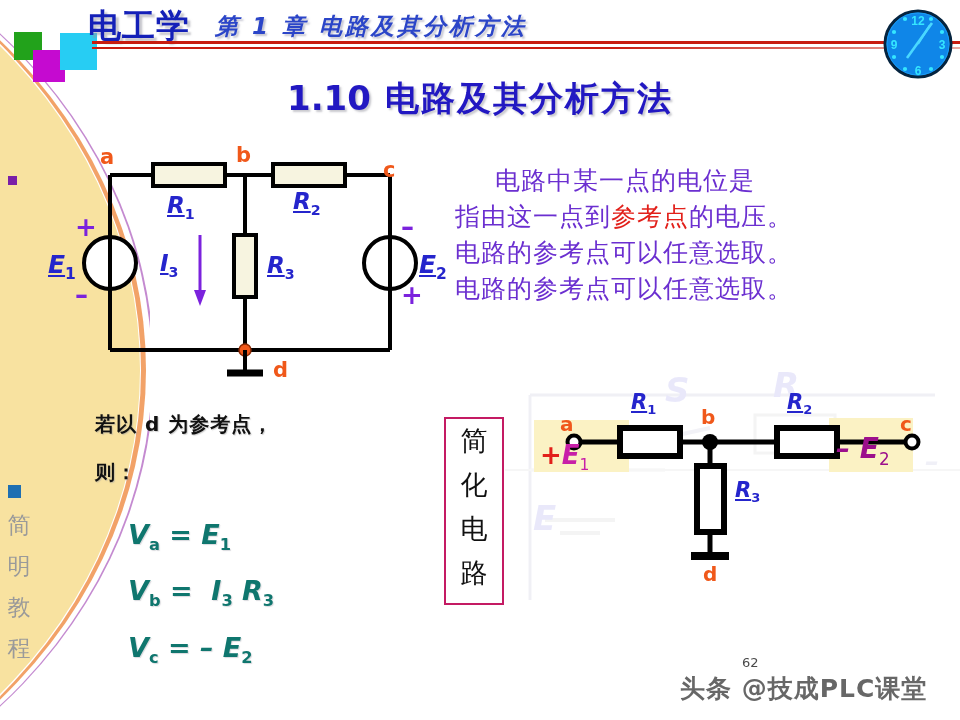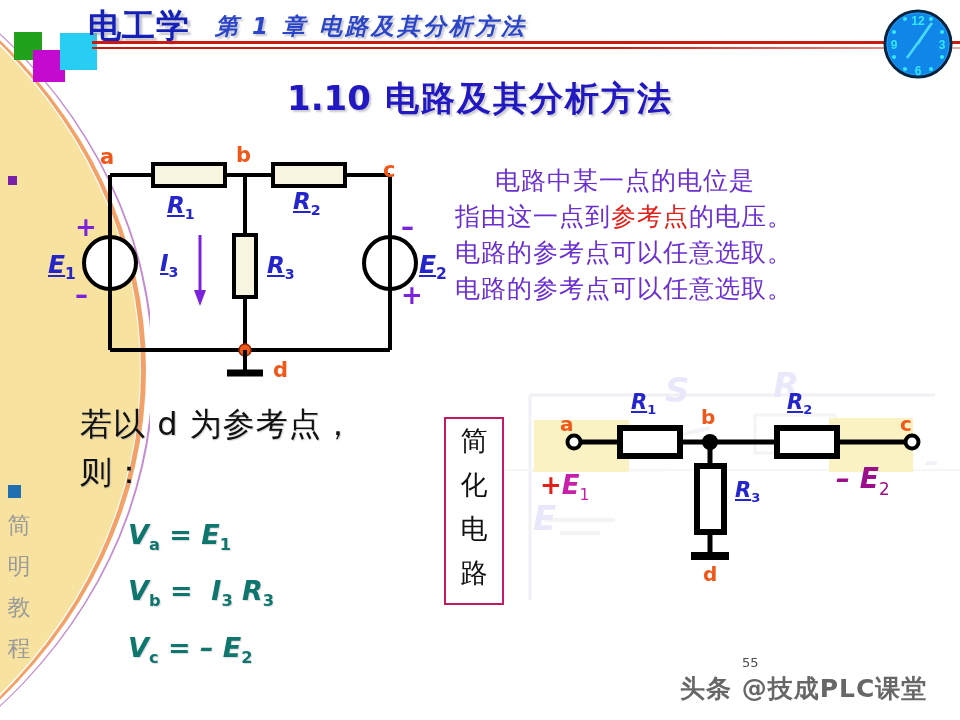--- a/index.html
+++ b/index.html
@@ -90,22 +90,22 @@
   .body-text{
     position:absolute;left:455px;top:163px;width:495px;z-index:6;
     color:#6b2fd0;font-size:25px;line-height:36px;font-weight:normal;
     letter-spacing:1px;
   }
   .body-text .ind{margin-left:40px;}
   .hl-red{color:#e2201a;}
 
   
   .lower-text{
-    position:absolute;left:80px;top:400px;width:330px;z-index:6;
-    color:#111;font-size:32px;line-height:48px;font-weight:normal;letter-spacing:1px;
+    position:absolute;left:95px;top:400px;width:330px;z-index:6;
+    color:#111;font-size:20px;line-height:48px;font-weight:bold;letter-spacing:1px;
     text-shadow:1px 1px 1px rgba(160,160,160,.5);
   }
   .formulas{
     position:absolute;left:128px;top:512px;z-index:6;
     color:#0f766e;font-size:27px;font-weight:bold;font-style:italic;line-height:46px;
     text-shadow:1px 1px 1px rgba(170,170,180,.45);
   }
   .formulas sub{font-size:.6em;font-style:normal;}
   .formulas div{white-space:pre;}
 
@@ -120,21 +120,21 @@
 
   
   .circuit-simp{position:absolute;left:505px;top:370px;width:455px;height:240px;z-index:6;}
   .wm{position:absolute;z-index:3;opacity:.30;}
   .wm-txt{color:#b9b6f0;font-style:italic;font-weight:bold;}
 
   .hl-box{
     position:absolute;background:#fbf2c4;z-index:5;
   }
   .e-lab{
-    position:absolute;z-index:6;font-style:italic;font-weight:bold;font-size:26px;margin-top:30px;
+    position:absolute;z-index:6;font-style:italic;font-weight:bold;font-size:26px;
   }
   .e-lab sub{font-size:.6em;font-style:normal;font-weight:normal;}
 
   
   .page-no{
     position:absolute;left:742px;top:655px;z-index:9;
     color:#4a4a4a;font-size:13px;
   }
   .watermark{
     position:absolute;left:680px;top:672px;z-index:9;
@@ -321,16 +321,16 @@
     <span class="lbl node-lbl" style="left:198px;top:192px;font-size:20px;">d</span>
 
     <span class="lbl sym" style="left:126px;top:20px;font-size:21px;">R<sub>1</sub></span>
     <span class="lbl sym" style="left:282px;top:20px;font-size:21px;">R<sub>2</sub></span>
     <span class="lbl sym" style="left:230px;top:108px;font-size:21px;">R<sub>3</sub></span>
   </div>
 
   <span class="e-lab" style="left:540px;top:440px;color:#c81fa8;"><span style="color:#e2201a;">+</span><span>E</span><sub>1</sub></span>
   <span class="e-lab" style="left:836px;top:432px;color:#9c0f8c;font-size:28px;"><span>–</span> <span>E</span><sub>2</sub></span>
 
-  <div class="page-no">55</div>
+  <div class="page-no">62</div>
   <div class="watermark">头条 @技成PLC课堂</div>
 
 </div>
 
 </body></html>

